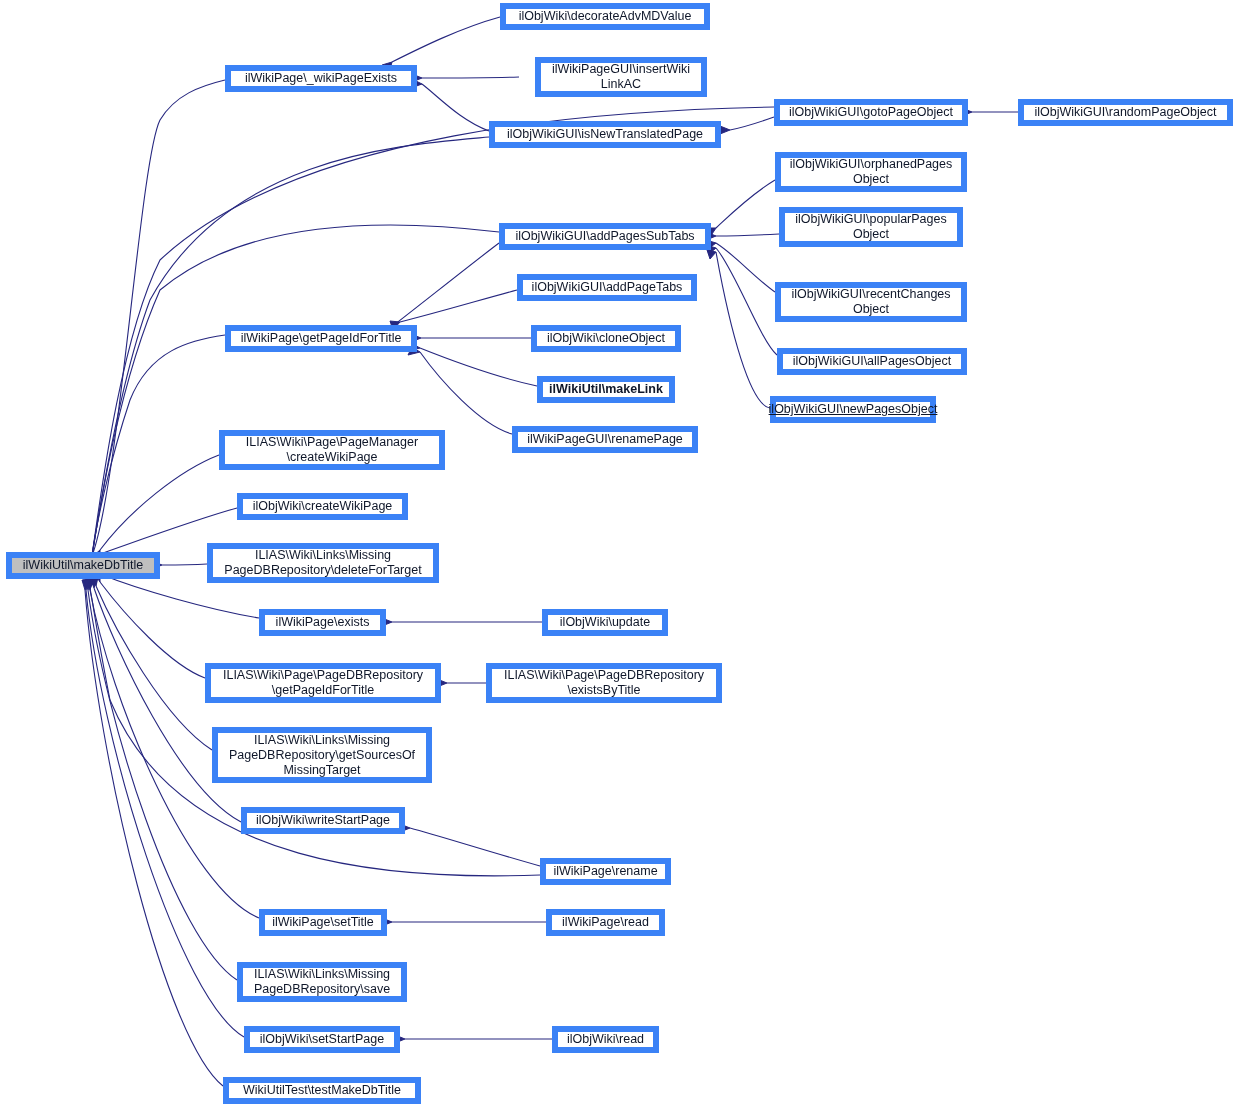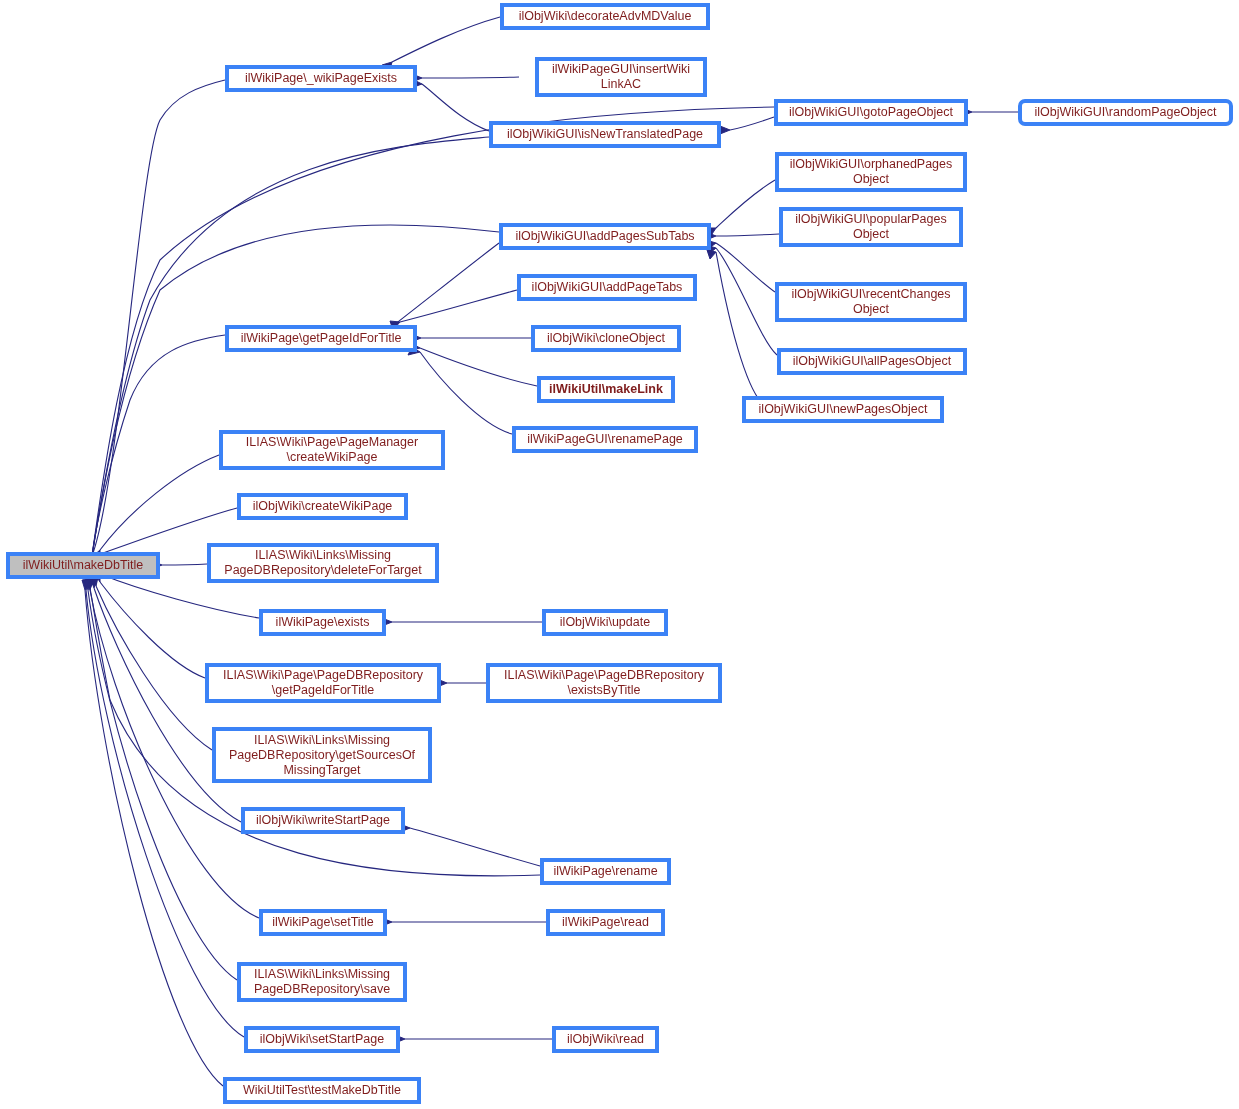--- a/index.html
+++ b/index.html
@@ -11,23 +11,23 @@
     position: relative;
     width: 1239px;
     height: 1109px;
     background: #ffffff;
     font-family: "Liberation Sans", sans-serif;
     overflow: hidden;
   }
   .node {
     position: absolute;
     box-sizing: border-box;
-    border: 4px solid #3b82f6;
+    border: 6px solid #3b82f6;
     background: #ffffff;
-    color: #7f1d1d;
+    color: #0f172a;
     font-size: 12.5px;
     line-height: 15px;
     display: flex;
     align-items: center;
     justify-content: center;
     text-align: center;
     white-space: pre-line;
     padding: 1px 3px;
   }
   .node.root {
@@ -134,30 +134,30 @@
       <polygon points="85,590 82,580 90,580"></polygon>
     </svg>
   <div id="node-layer">
       <div class="node root" style="left: 6px; top: 552px; width: 154px; height: 27px;">ilWikiUtil\makeDbTitle</div>
       <div class="node" style="left: 225px; top: 65px; width: 192px; height: 27px;">ilWikiPage\_wikiPageExists</div>
       <div class="node" style="left: 500px; top: 3px; width: 210px; height: 27px;">ilObjWiki\decorateAdvMDValue</div>
       <div class="node" style="left: 519px; top: 57px; width: 172px; height: 40px; margin-left: 16px;">ilWikiPageGUI\insertWiki
 LinkAC</div>
       <div class="node" style="left: 489px; top: 121px; width: 232px; height: 27px;">ilObjWikiGUI\isNewTranslatedPage</div>
       <div class="node" style="left: 774px; top: 99px; width: 194px; height: 27px;">ilObjWikiGUI\gotoPageObject</div>
-      <div class="node" style="left: 1018px; top: 99px; width: 215px; height: 27px; border-radius: 7px;">ilObjWikiGUI\randomPageObject</div>
+      <div class="node" style="left: 1018px; top: 99px; width: 215px; height: 27px;">ilObjWikiGUI\randomPageObject</div>
       <div class="node" style="left: 775px; top: 152px; width: 192px; height: 40px;">ilObjWikiGUI\orphanedPages
 Object</div>
       <div class="node" style="left: 499px; top: 223px; width: 212px; height: 27px;">ilObjWikiGUI\addPagesSubTabs</div>
       <div class="node" style="left: 779px; top: 207px; width: 184px; height: 40px;">ilObjWikiGUI\popularPages
 Object</div>
       <div class="node" style="left: 775px; top: 282px; width: 192px; height: 40px;">ilObjWikiGUI\recentChanges
 Object</div>
       <div class="node" style="left: 777px; top: 348px; width: 190px; height: 27px;">ilObjWikiGUI\allPagesObject</div>
-      <div class="node" style="left: 742px; top: 396px; width: 202px; height: 27px;">ilObjWikiGUI\newPagesObject</div>
+      <div class="node" style="left: 770px; top: 396px; width: 166px; height: 27px; text-decoration: underline;">ilObjWikiGUI\newPagesObject</div>
       <div class="node" style="left: 517px; top: 274px; width: 180px; height: 27px;">ilObjWikiGUI\addPageTabs</div>
       <div class="node" style="left: 225px; top: 325px; width: 192px; height: 27px;">ilWikiPage\getPageIdForTitle</div>
       <div class="node" style="left: 531px; top: 325px; width: 150px; height: 27px;">ilObjWiki\cloneObject</div>
       <div class="node" style="left: 537px; top: 376px; width: 138px; height: 27px; font-weight: bold;">ilWikiUtil\makeLink</div>
       <div class="node" style="left: 512px; top: 426px; width: 186px; height: 27px;">ilWikiPageGUI\renamePage</div>
       <div class="node" style="left: 219px; top: 430px; width: 226px; height: 40px;">ILIAS\Wiki\Page\PageManager
 \createWikiPage</div>
       <div class="node" style="left: 237px; top: 493px; width: 171px; height: 27px;">ilObjWiki\createWikiPage</div>
       <div class="node" style="left: 207px; top: 543px; width: 232px; height: 40px;">ILIAS\Wiki\Links\Missing
 PageDBRepository\deleteForTarget</div>

